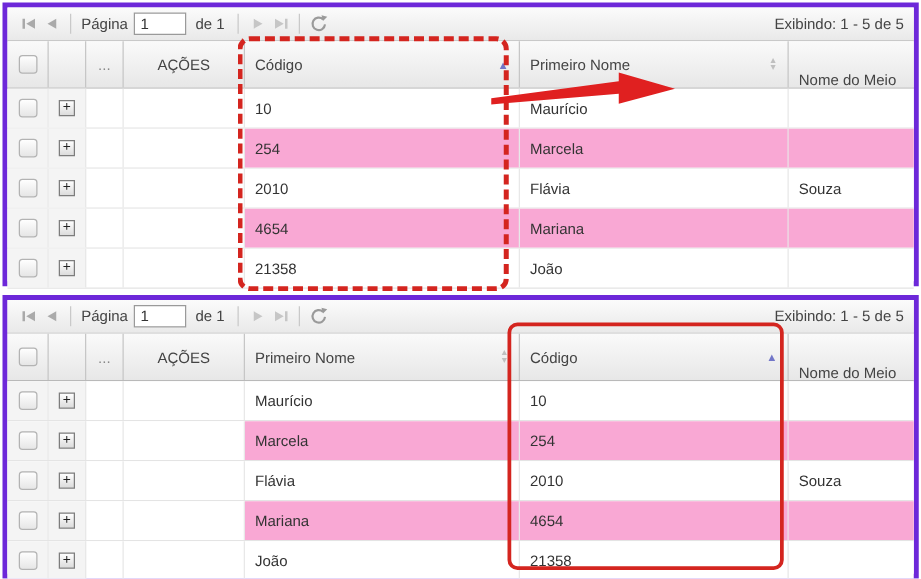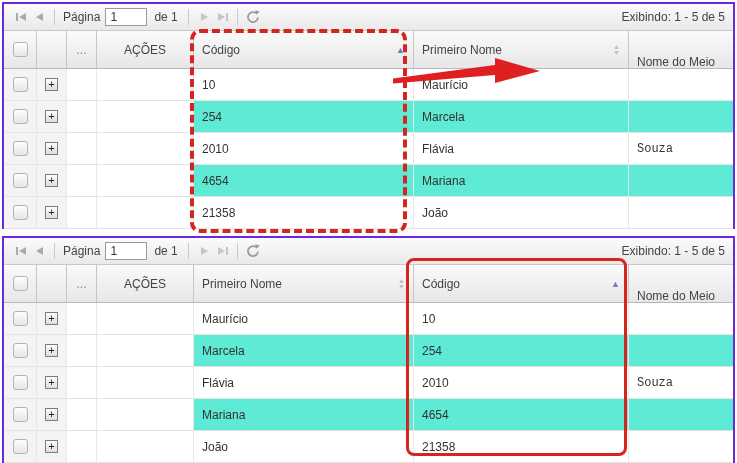--- a/index.html
+++ b/index.html
@@ -3,21 +3,21 @@
 <meta charset="utf-8">
 <style>
   * { margin:0; padding:0; box-sizing:border-box; }
   body { background:#fff; }
   .stage {
     position:relative; width:737px; height:463px; overflow:hidden;
     background:#fff; font-family:"Liberation Sans", sans-serif;
   }
   .grid {
     position:absolute; left:2px; width:733px; height:227px;
-    border:2px solid #6d28d9; background:#fff;
+    border:4px solid #6d28d9; background:#fff;
   }
   #grid1 { top:2px; }
   #grid2 { top:236px; }
 
   
   .toolbar {
     height:27px; display:flex; align-items:center; padding:0 8px;
     background:linear-gradient(#fbfbfb,#e9e9e9);
     border-bottom:1px solid #c9c9c9; font-size:12px; color:#444;
   }
@@ -45,25 +45,25 @@
   .c3 { width:97px; flex:none; justify-content:center; }
   .c4 { width:220px; flex:none; }
   .c5 { width:215px; flex:none; }
   .c6 { flex:1; }
   .sort-asc { margin-left:auto; font-size:9px; color:#7276c8; }
   .sort-both { margin-left:auto; display:flex; flex-direction:column;
     align-items:center; line-height:6px; font-size:7px; color:#bfbfbf; }
 
   
   .row { height:32px; display:flex; border-bottom:1px solid #e4e4e4; background:#fff; }
-  .row.even .data { background:#5eead4; }
+  .row.even .data { background:#f9a8d4; }
   .cell { display:flex; align-items:center; padding:0 8px;
     border-right:1px solid #e8e8e8; font-size:12px; color:#333;
     overflow:hidden; white-space:nowrap; }
-  .cell:last-child { border-right:none;font-family:Liberation Mono, monospace; }
+  .cell:last-child { border-right:none; }
   .util { background:#f4f4f4; }
   .cb { width:15px; height:15px; border:1px solid #b3b3b3; border-radius:3px;
     background:linear-gradient(#fefefe,#e6e6e6); cursor:pointer; }
   .exp { width:13px; height:13px; border:1px solid #7d7d7d;
     background:linear-gradient(#ffffff,#dcdcdc); font-size:11px; line-height:11px;
     text-align:center; color:#222; cursor:pointer; }
   .dots { color:#888; }
 
   
   .overlay { position:absolute; pointer-events:none; }

